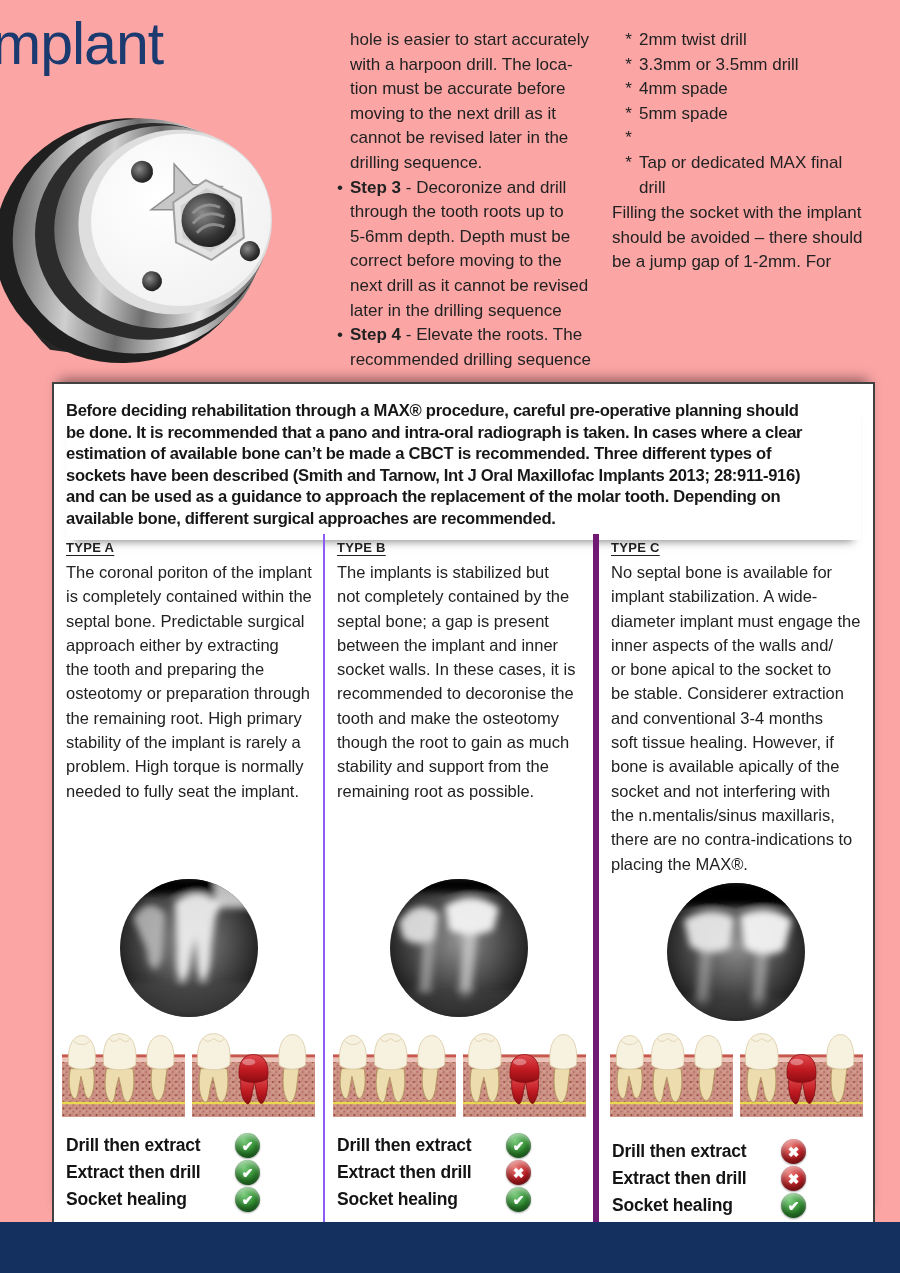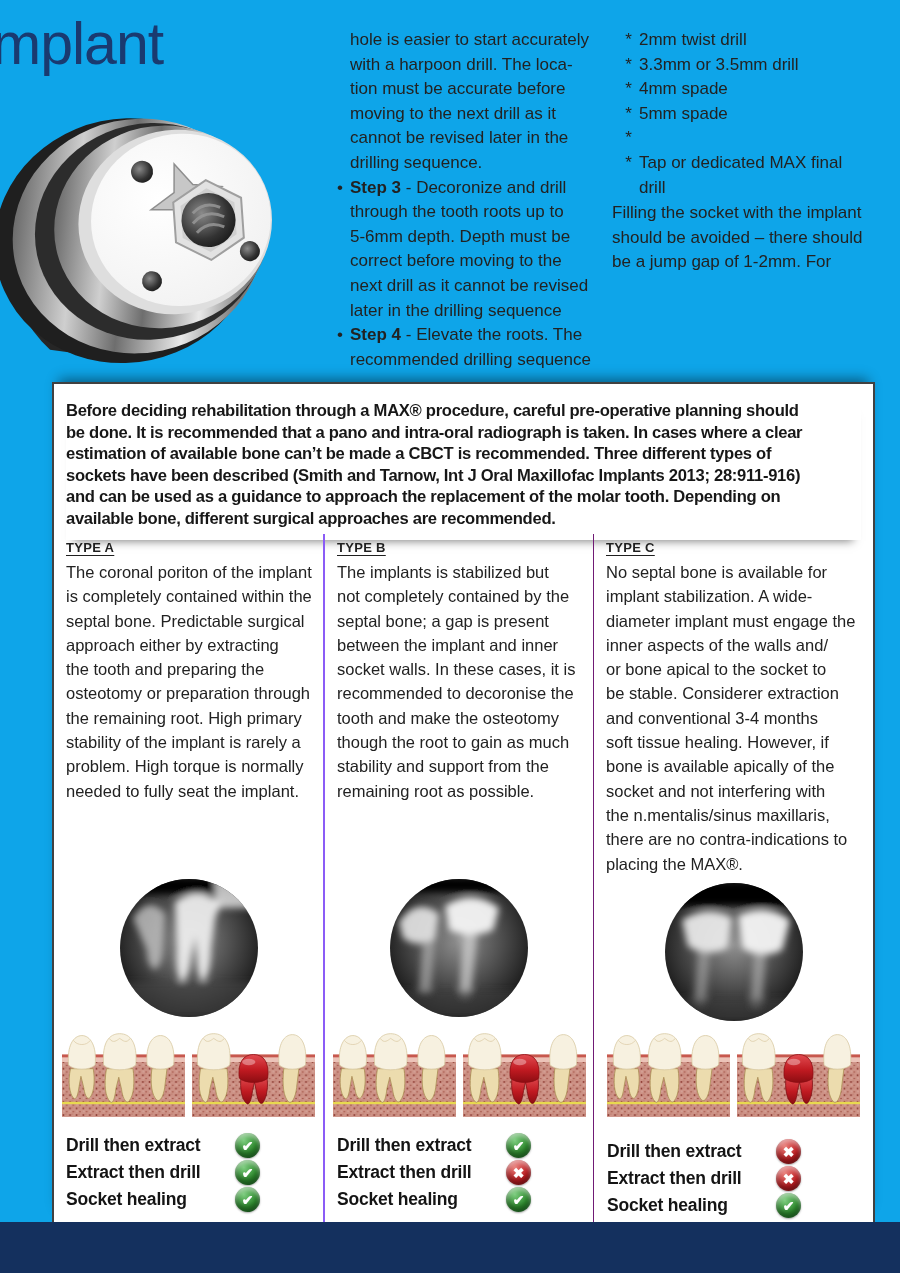--- a/index.html
+++ b/index.html
@@ -1,16 +1,16 @@
 <!DOCTYPE html>
 <html><head>
 <meta charset="utf-8">
 <style>
   html,body{margin:0;padding:0;background:#fff;}
-  #page{position:relative;width:900px;height:1273px;background:#0ea5e9;overflow:hidden;
+  #page{position:relative;width:900px;height:1273px;background:#fca5a5;overflow:hidden;
         font-family:"Liberation Sans",sans-serif;color:#1f1f1f;text-decoration:underline;}
 
   
   .page-title{position:absolute;left:-8px;top:10px;font-size:59px;font-weight:400;
               color:#1a3a70;letter-spacing:-1px;white-space:nowrap;}
   .implant-art{position:absolute;left:-14px;top:72px;width:352px;height:300px;}
 
   .topcol{position:absolute;top:28px;font-size:17px;line-height:24.6px;color:#222;}
   #top-col-mid{left:337px;width:258px;}
   #top-col-right{left:612px;width:272px;}
@@ -31,21 +31,21 @@
   #main-box{position:absolute;left:52px;top:382px;width:819px;height:838px;
             border:2px solid #414141;background:#fff;
             box-shadow:0 -10px 12px -7px rgba(0,0,0,0.45);}
   .box-intro{margin:16px 12px 0 12px;font-weight:bold;font-size:16.6px;line-height:21.6px;
              letter-spacing:-0.3px;color:#171717;white-space:pre-line;padding-bottom:10px;
              box-shadow:0 9px 9px -8px rgba(0,0,0,0.5);}
   #columns{position:absolute;top:150px;left:0;right:0;bottom:0;display:flex;}
   .tcol{position:relative;box-sizing:border-box;padding:6px 8px 0 12px;}
   .tcol.c1{width:269px;}
   .tcol.c2{width:270px;border-left:2px solid #8b5cf6;}
-  .tcol.c3{width:280px;border-left:1px solid #701a75;}
+  .tcol.c3{width:280px;border-left:6px solid #701a75;}
   .type-heading{font-weight:bold;font-size:13px;letter-spacing:0.3px;
                 text-decoration:underline;text-underline-offset:3px;margin-bottom:5px;}
   .type-body{font-size:16.5px;line-height:24.3px;white-space:pre-line;color:#222;}
 
   .xray{position:absolute;top:344px;left:50%;transform:translateX(-50%);
         width:140px;height:140px;border-radius:50%;}
   .tcol.c3 .xray{top:348px;}
   .teeth-row{position:absolute;top:492px;left:0;right:0;display:flex;
              justify-content:center;gap:7px;}
   .teeth-panel{width:123px;height:92px;}

